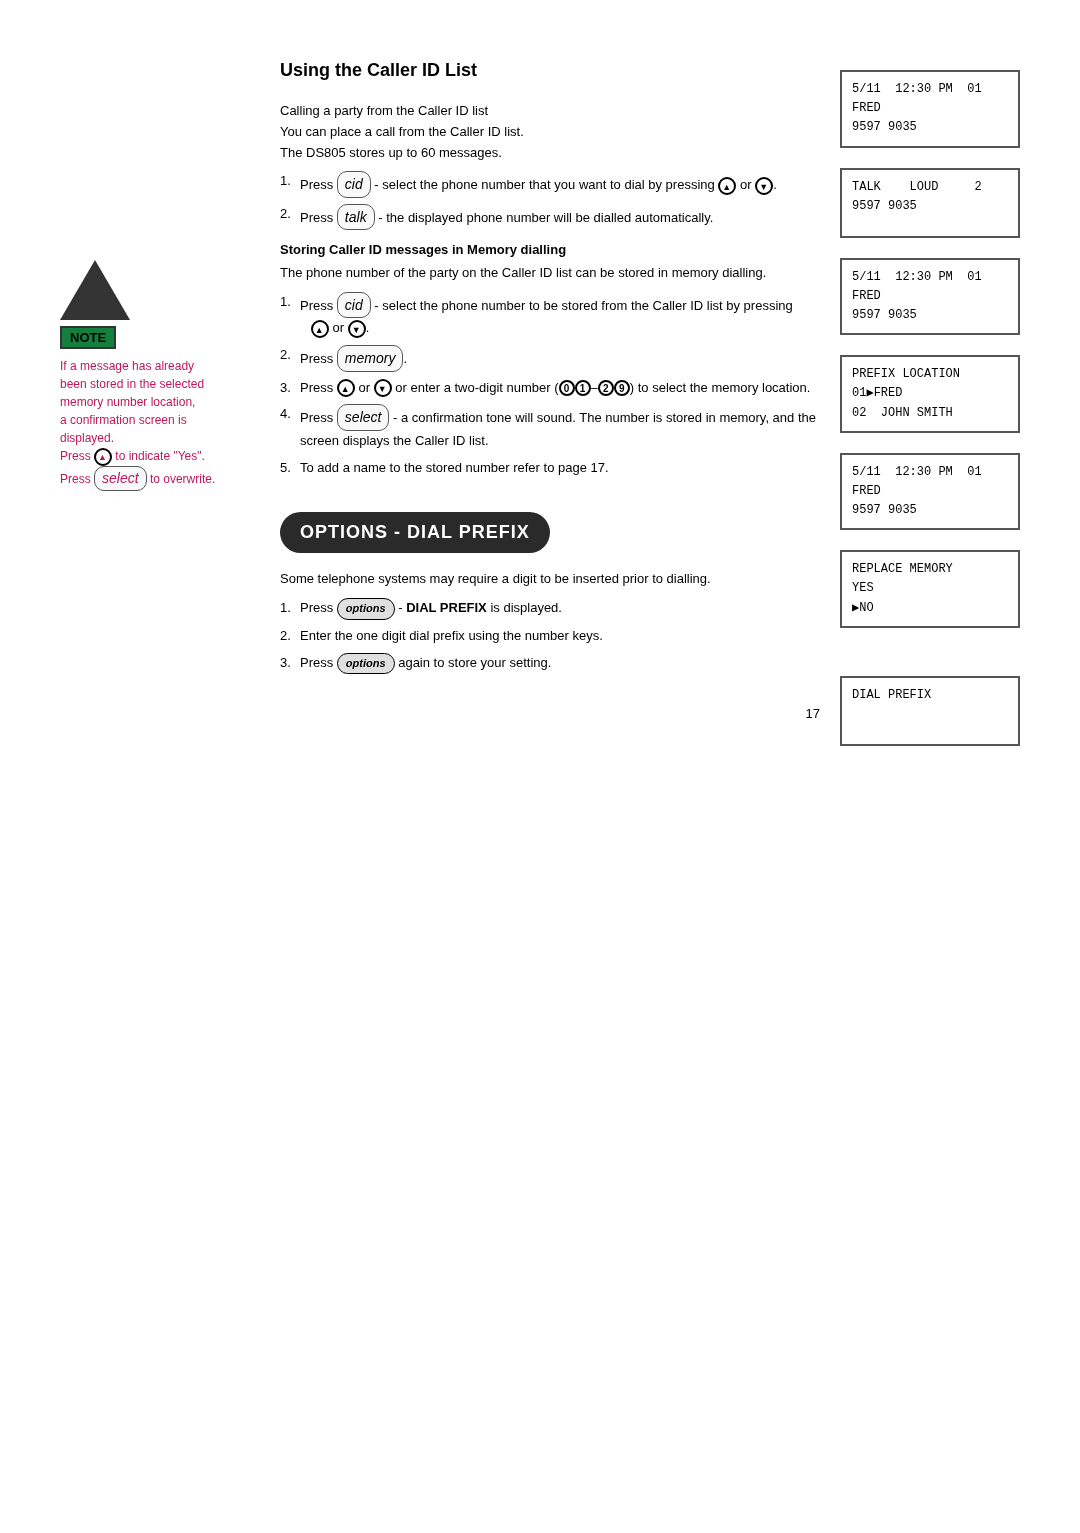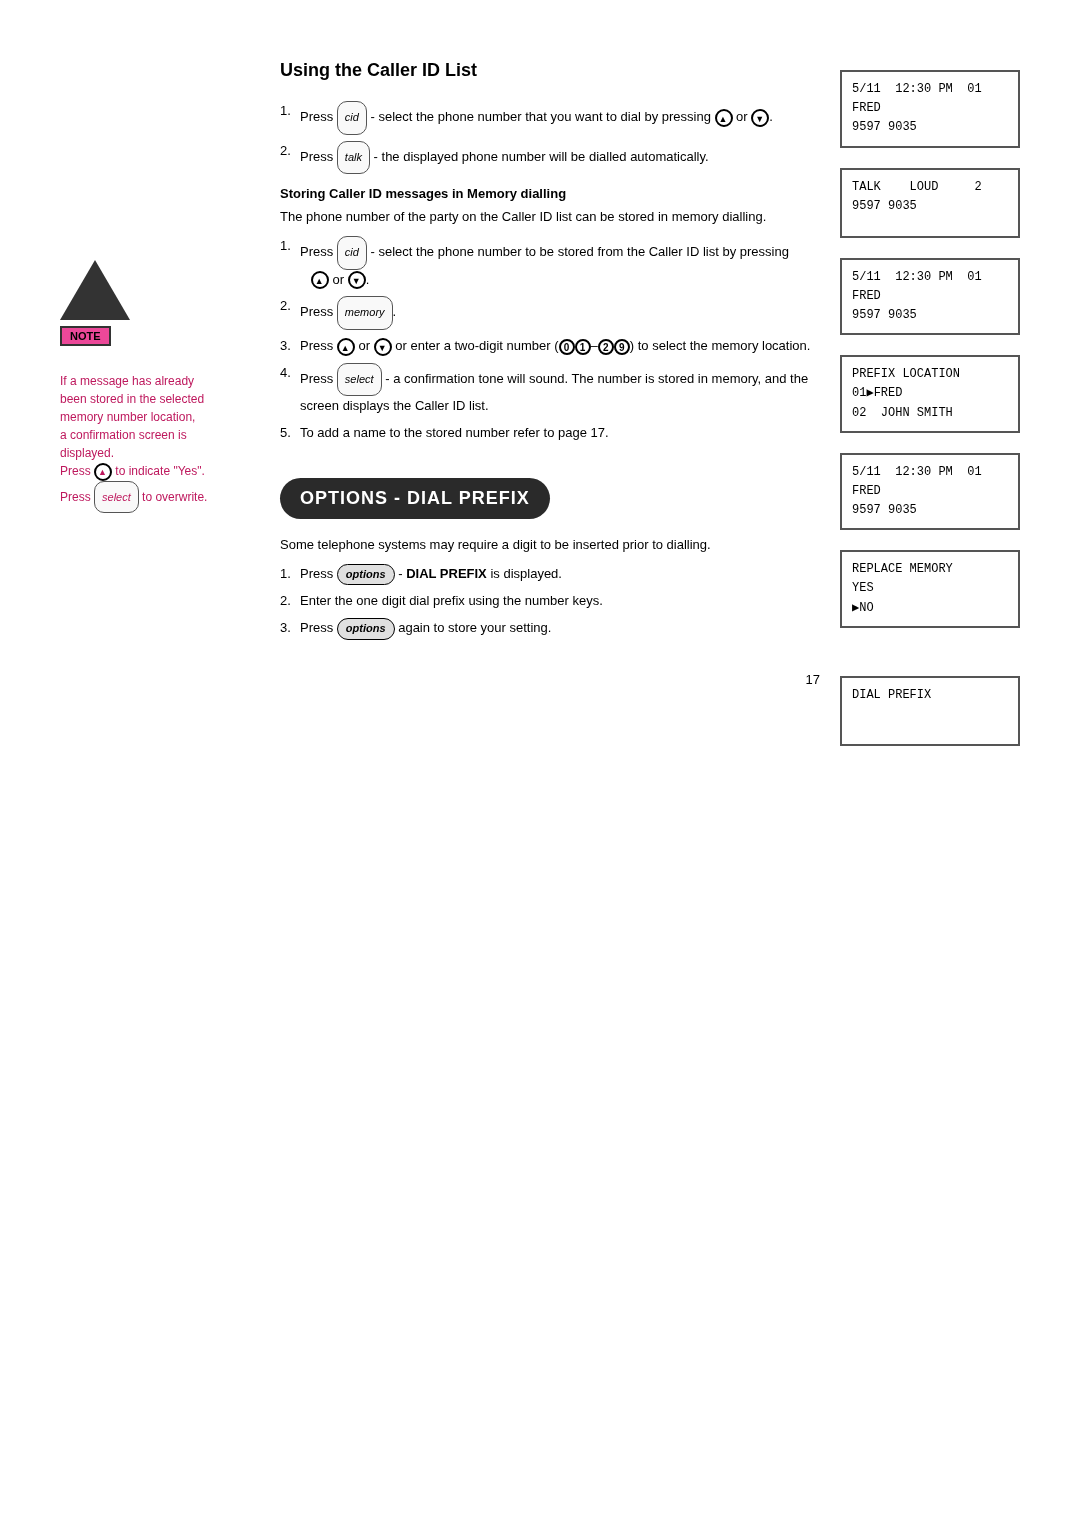--- a/index.html
+++ b/index.html
@@ -38,26 +38,26 @@
       width: 0;
       height: 0;
       border-left: 35px solid transparent;
       border-right: 35px solid transparent;
       border-bottom: 60px solid #333;
       margin-bottom: 6px;
       position: relative;
     }
 
     .note-badge {
-      background: #ec4899;
+      background: #15803d;
       border: 2px solid #333;
       padding: 2px 8px;
       font-weight: bold;
-      font-size: 11px;
-      margin-bottom: 26px;
+      font-size: 13px;
+      margin-bottom: 8px;
     }
 
     .note-text {
       font-size: 12px;
       line-height: 1.5;
       color: #be185d;
     }
 
     
     .main-content {
@@ -95,22 +95,22 @@
 
     .step-list li .step-num {
       position: absolute;
       left: 0;
     }
 
     .key-btn {
       display: inline-block;
       border: 1px solid #555;
       border-radius: 10px;
-      padding: 7px 7px;
-      font-size: 11px;
+      padding: 1px 7px;
+      font-size: 14px;
       font-style: italic;
       background: #f9f9f9;
     }
 
     .arrow-up {
       display: inline-block;
       width: 18px;
       height: 18px;
       border: 2px solid #000;
       border-radius: 50%;
@@ -251,20 +251,25 @@
         Press <span class="key-btn">select</span> to overwrite.
       </div>
     </div>
   </div>
 
   <div class="main-content">
 
     <div>
       <div class="section-heading">Using the Caller ID List</div>
 
+      <p class="body-text">
+        Calling a party from the Caller ID list<br>
+        You can place a call from the Caller ID list.<br>
+        The DS805 stores up to 60 messages.
+      </p>
 
       <ol class="step-list">
         <li>
           <span class="step-num">1.</span>
           Press <span class="key-btn">cid</span> - select the phone number that you want to dial by pressing <span class="arrow-up"></span> or <span class="arrow-down"></span>.
         </li>
         <li>
           <span class="step-num">2.</span>
           Press <span class="key-btn">talk</span> - the displayed phone number will be dialled automatically.
         </li>

